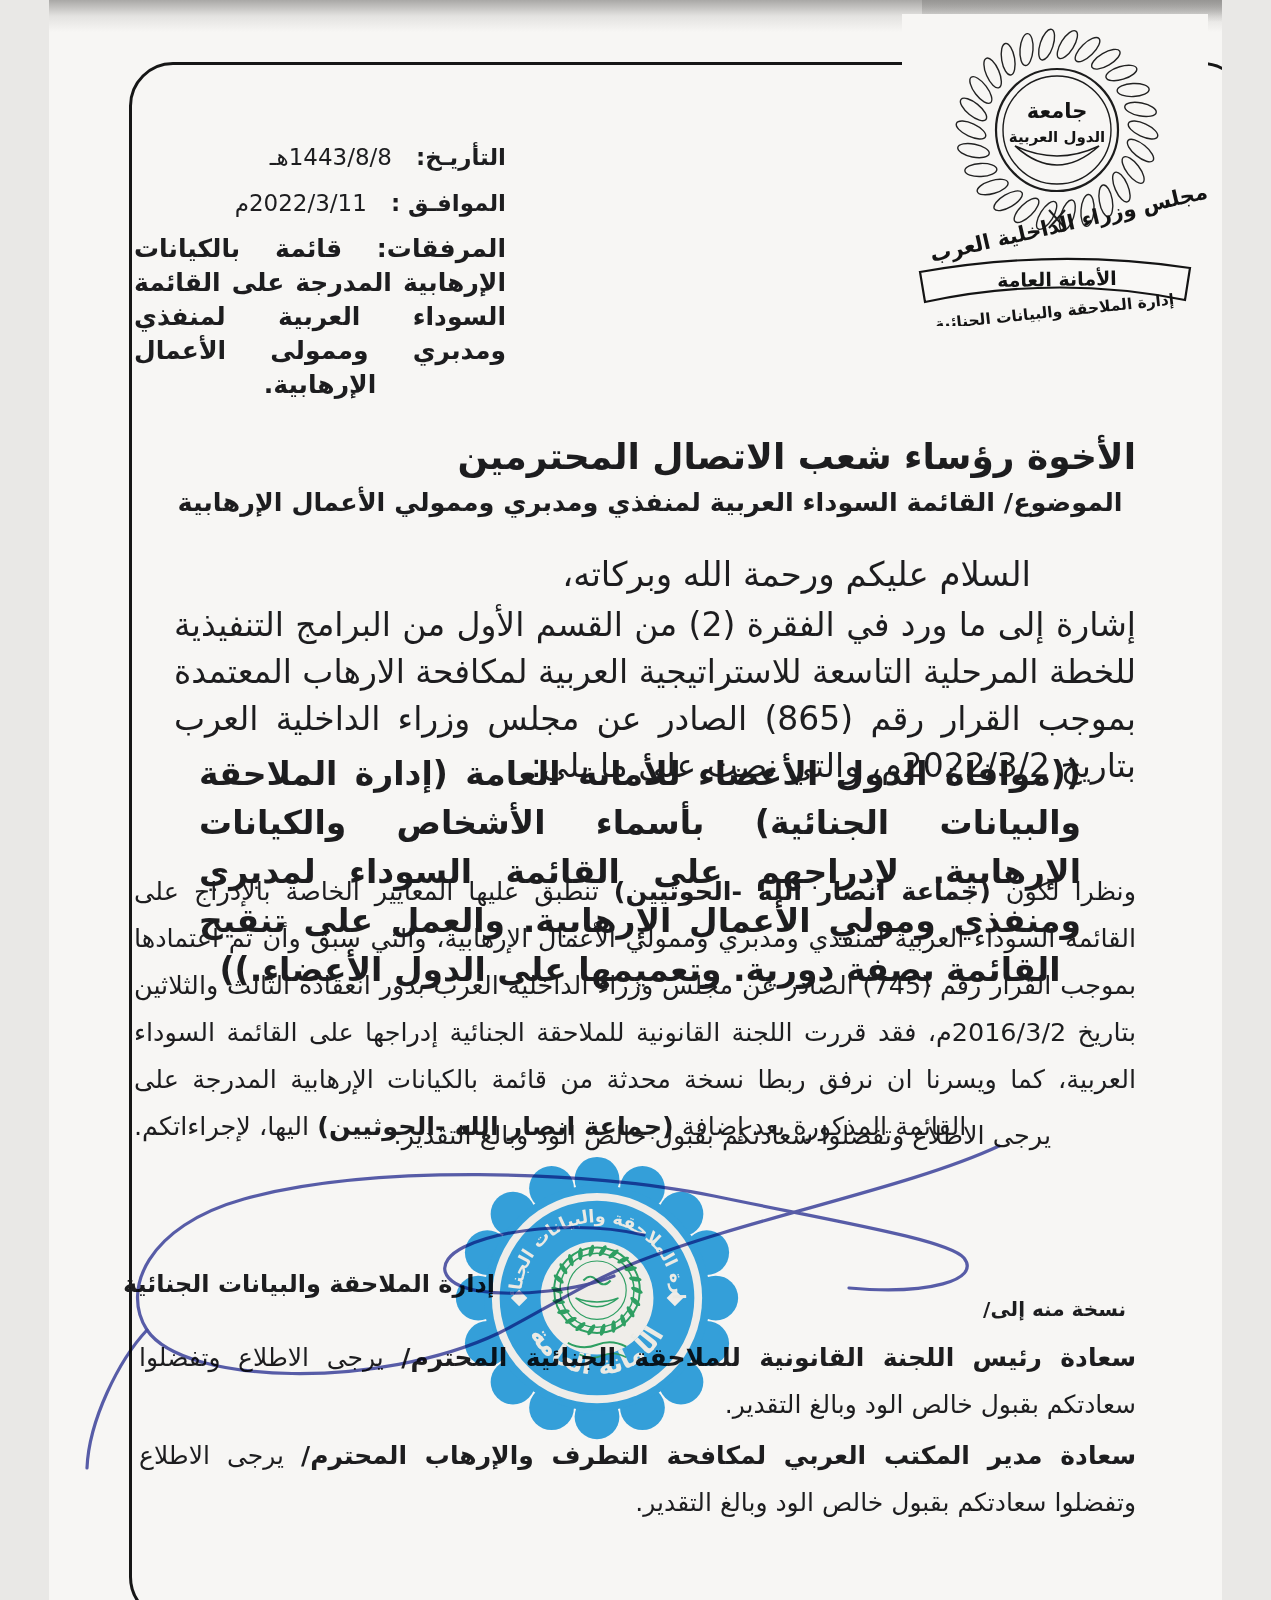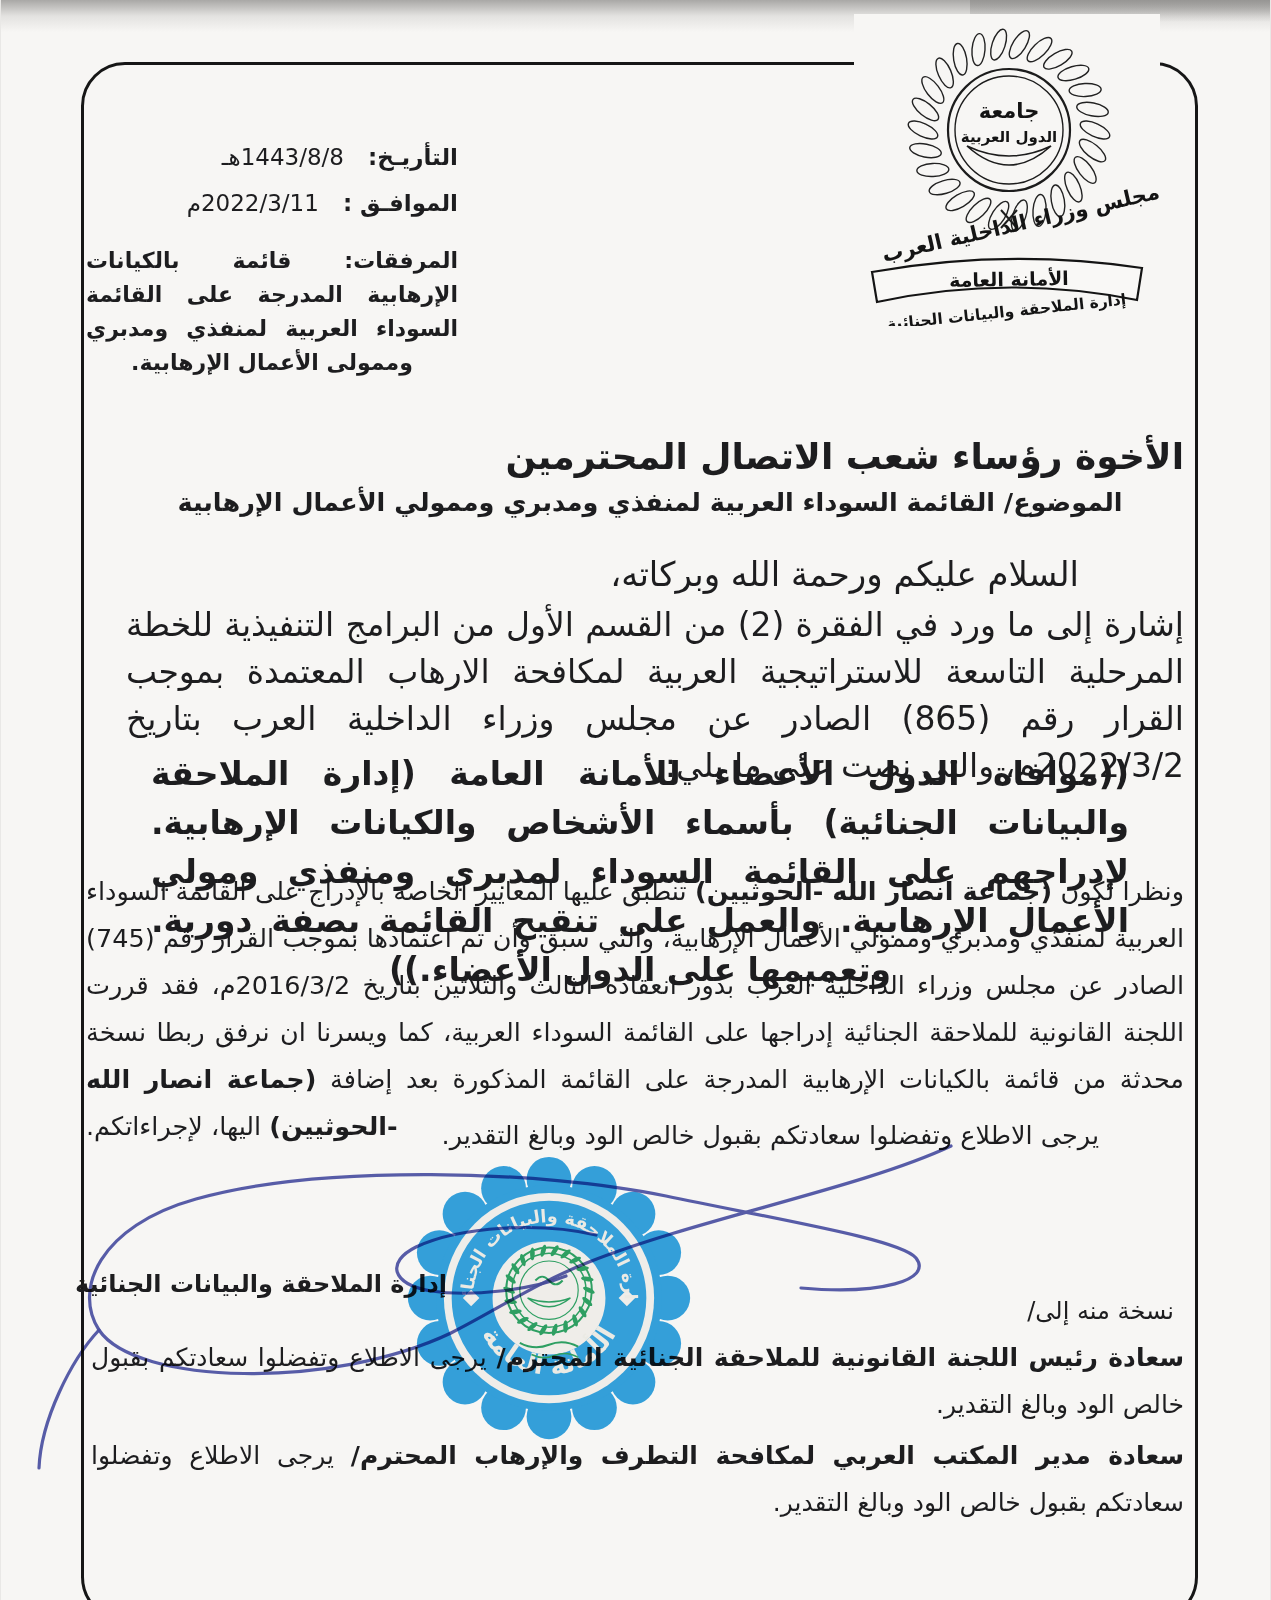--- a/index.html
+++ b/index.html
@@ -1,47 +1,47 @@
 <!DOCTYPE html>
 <html lang="ar" style="--stamp-blue: #2aa0e2; --stamp-green: #23a05e; --ink: #4c51a8; --text: #1d1d1f;"><head>
 <meta charset="utf-8">
 <style>
   html,body{margin:0;padding:0;background:#e9e8e6;}
-  .page{position:relative;width:1269px;height:1600px;margin:0 auto;
+  .page{position:relative;width:1173px;height:1600px;margin:0 auto;
         background:#f7f6f4;overflow:hidden;
         font-family:"DejaVu Sans",sans-serif;color:#1d1d1f;}
   .scan-top{position:absolute;left:0;top:0;width:100%;height:34px;z-index:0;
         background:linear-gradient(180deg,#a9a8a6 0px,#c6c5c3 8px,#e3e2e0 16px,rgba(247,246,244,0) 32px);}
   .scan-top-right{position:absolute;right:0;top:0;width:300px;height:22px;z-index:0;
         background:linear-gradient(180deg,#8f8e8c,rgba(247,246,244,0));opacity:.7;}
   .frame{position:absolute;left:80px;top:62px;width:1111px;height:1553px;
         border:3px solid #161616;border-radius:44px;z-index:1;}
   .block{position:absolute;z-index:3;direction:rtl;}
   .b{font-weight:700;}
   
   .meta{left:85px;top:134px;width:372px;font-size:23px;}
   .meta-line{line-height:46px;text-align:right;white-space:nowrap;}
   .meta-line .lbl{font-weight:700;}
   .meta-line .val{margin-inline-start:24px;}
   .meta-line .val.gap-lg{margin-inline-start:72px;}
-  .meta-attach{margin-top:18px;font-size:22px;line-height:34px;font-weight:700;
+  .meta-attach{margin-top:6px;font-size:25px;line-height:34px;font-weight:700;
         text-align:justify;text-align-last:center;}
   .meta-attach .att-val{font-weight:700;}
   .addressee{right:86px;top:436px;width:720px;text-align:right;font-size:36px;font-weight:700;}
   .subject{right:86px;left:115px;top:487px;text-align:center;font-size:25.5px;font-weight:700;}
   .greeting{right:191px;top:554px;width:700px;text-align:right;font-size:34px;}
   .p1{left:85px;right:86px;top:601px;font-size:33px;line-height:47px;
         text-align:justify;text-align-last:right;margin-left:40px;}
   .quote{left:150px;right:141px;top:749px;font-size:33px;font-weight:700;line-height:49px;
         text-align:justify;text-align-last:center;}
   .p2{left:85px;right:86px;top:868px;font-size:25.5px;line-height:47px;
         text-align:justify;text-align-last:left;}
   .closing{right:171px;top:1120px;width:900px;text-align:right;font-size:25.5px;}
   .dept-name{left:116px;top:1270px;width:330px;font-size:24px;font-weight:700;white-space:nowrap;}
-  .cc-label{right:96px;top:1297px;width:260px;text-align:right;font-size:24px;font-weight:400;}
+  .cc-label{right:96px;top:1297px;width:260px;text-align:right;font-size:20px;font-weight:700;}
   .cc-item{left:90px;right:86px;font-size:25px;line-height:47px;
         text-align:justify;text-align-last:right;}
   .cc-1{top:1334px;} .cc-2{top:1432px;}
   
   .emblem{position:absolute;left:853px;top:14px;width:306px;height:312px;z-index:2;
         background:#f7f6f4;}
   .emblem svg{width:100%;height:100%;}
   .emblem .line{stroke:#1c1c1c;fill:none;}
   .emblem .leaf{fill:#f7f6f4;stroke:#222;stroke-width:1.4;}
   .emblem text{fill:#141414;}

